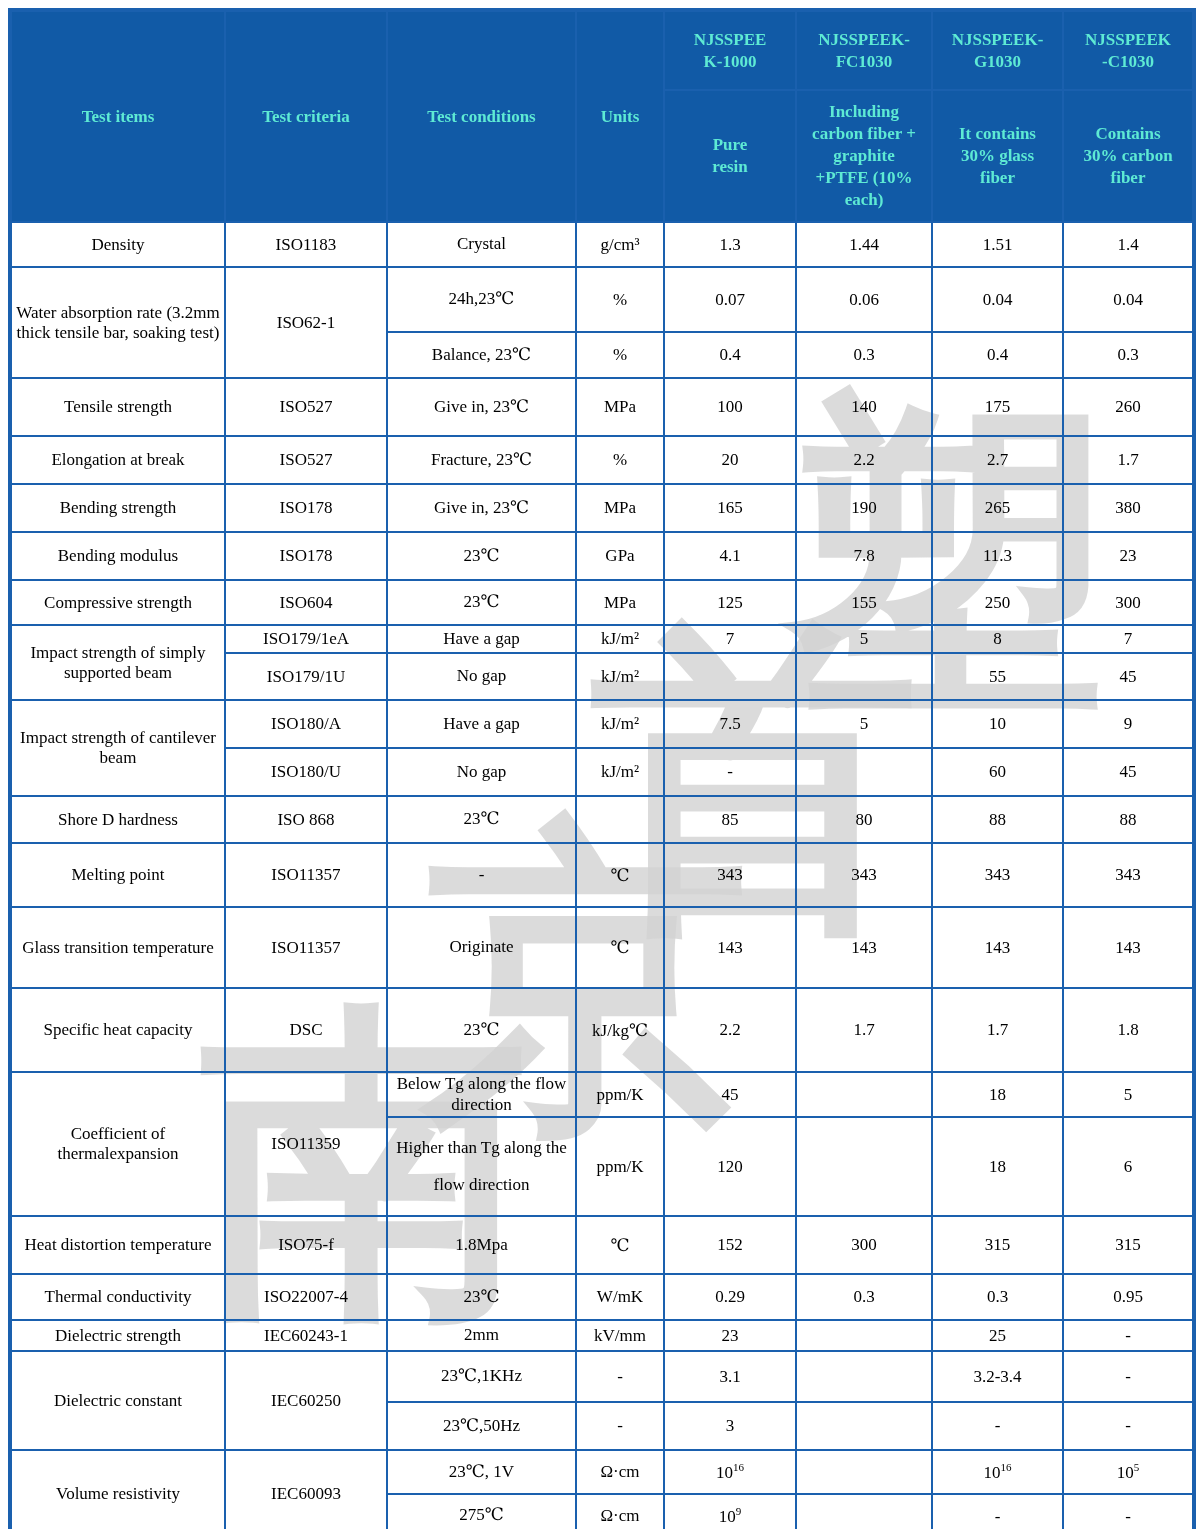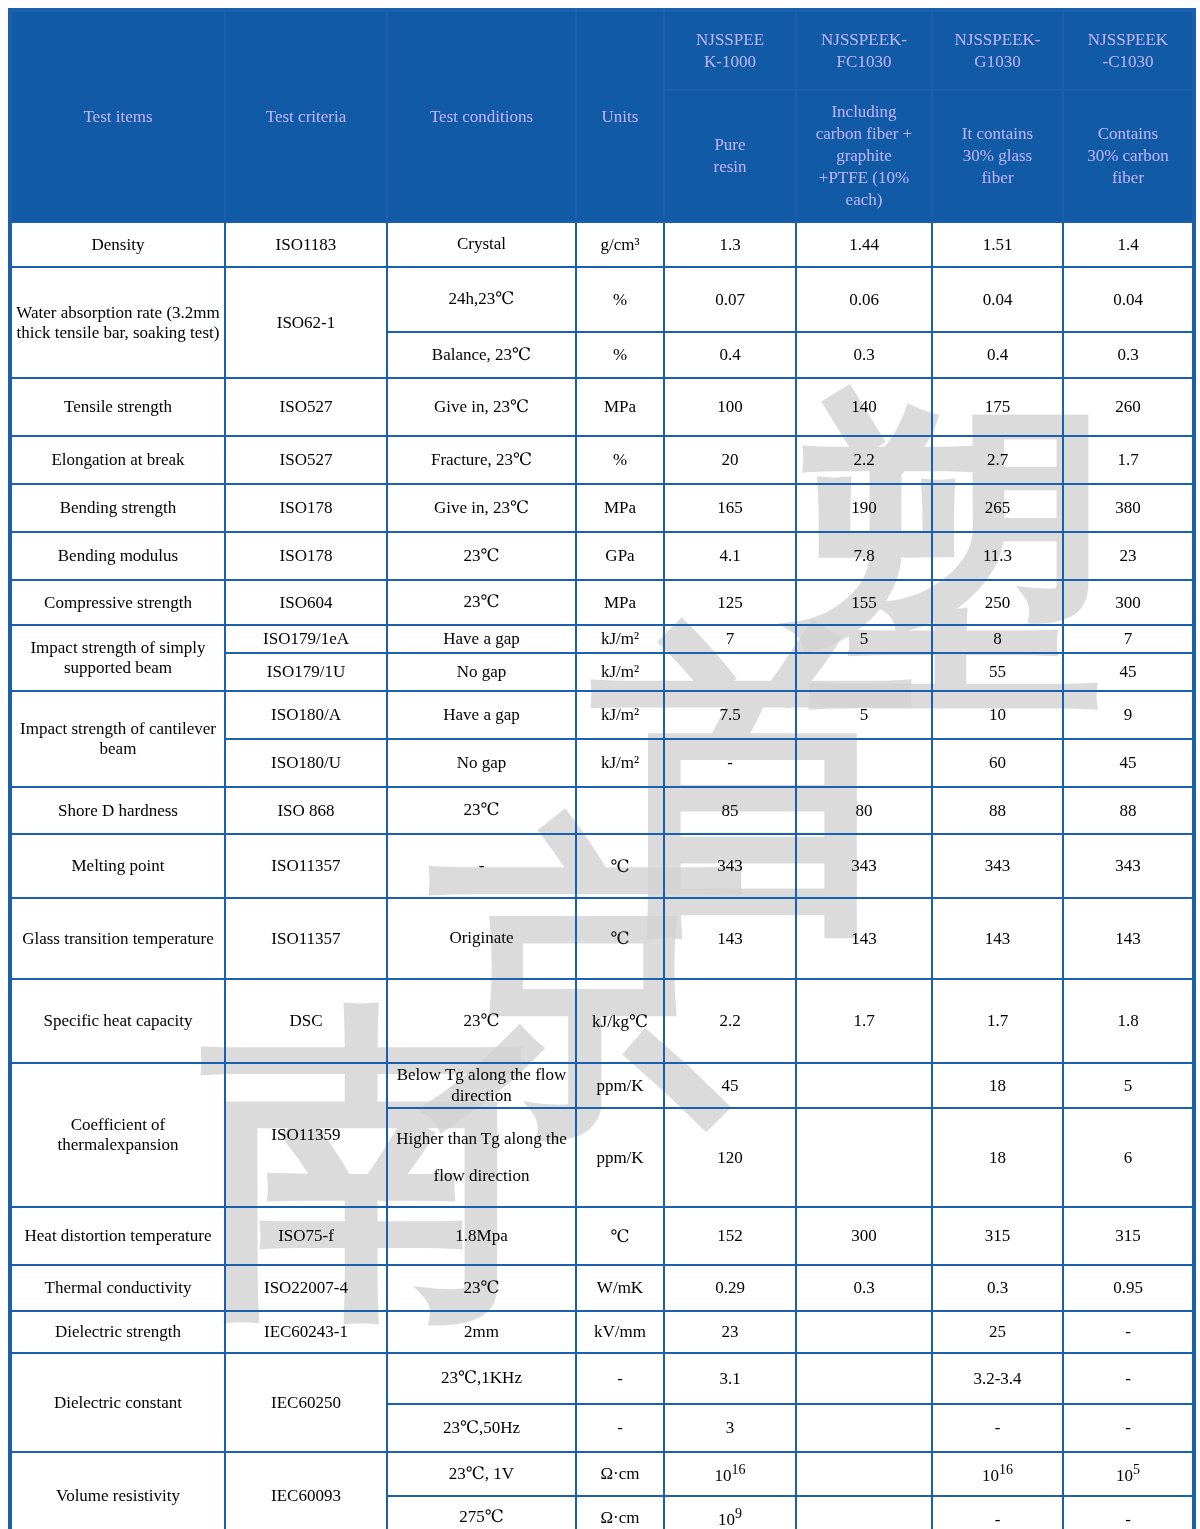--- a/index.html
+++ b/index.html
@@ -7,27 +7,27 @@
         font-family:"Liberation Serif","DejaVu Serif",serif;}
   
   .wm{position:absolute;inset:0;z-index:0;pointer-events:none;}
   .wm span{position:absolute;font-family:"DejaVu Sans","Liberation Sans",sans-serif;
            font-weight:bold;font-size:330px;line-height:1;color:#d3d3d3;opacity:.8;}
   table.spec{position:absolute;left:8px;top:8px;width:1184px;z-index:1;
              border-collapse:collapse;table-layout:fixed;background:transparent;
              border:4px solid #1a60ae;}
   .spec th,.spec td{border:2px solid #1a60ae;text-align:center;vertical-align:middle;
              padding:1px 4px;font-size:17px;color:#000;background:transparent;overflow:hidden;}
-  .spec thead th{background:#115aa6;color:#c4b5fd;font-weight:normal;}
+  .spec thead th{background:#115aa6;color:#5eead4;font-weight:bold;}
   .hmain{font-size:20px;}
   .mname{font-size:19px;line-height:1.25;}
   .mdesc{font-size:17px;line-height:1.3;}
   .cond{line-height:1.2;}
   .lh2{line-height:2.15;margin-left:24px;}
-  sup{font-size:14px;}
+  sup{font-size:11px;}
 </style>
 </head>
 <body>
 
 <div class="page">
 
   <div class="wm">
     <span style="left:200px;top:1000px">南</span>
     <span style="left:420px;top:815px">京</span>
     <span style="left:590px;top:615px">首</span>
@@ -176,21 +176,21 @@
       <tr style="height:28px">
         <td rowspan="2">Impact strength of simply supported beam</td>
         <td>ISO179/1eA</td>
         <td class="cond">Have a gap</td>
         <td>kJ/m²</td>
         <td>7</td>
         <td>5</td>
         <td>8</td>
         <td>7</td>
       </tr>
-      <tr style="height:38px">
+      <tr style="height:47px">
         <td>ISO179/1U</td>
         <td class="cond">No gap</td>
         <td>kJ/m²</td>
         <td></td>
         <td></td>
         <td>55</td>
         <td>45</td>
       </tr>
       <tr style="height:48px">
         <td rowspan="2">Impact strength of cantilever beam</td>
@@ -282,21 +282,21 @@
       <tr style="height:46px">
         <td>Thermal conductivity</td>
         <td>ISO22007-4</td>
         <td class="cond">23℃</td>
         <td>W/mK</td>
         <td>0.29</td>
         <td>0.3</td>
         <td>0.3</td>
         <td>0.95</td>
       </tr>
-      <tr style="height:42px">
+      <tr style="height:31px">
         <td>Dielectric strength</td>
         <td>IEC60243-1</td>
         <td class="cond">2mm</td>
         <td>kV/mm</td>
         <td>23</td>
         <td></td>
         <td>25</td>
         <td>-</td>
       </tr>
       <tr style="height:51px">

